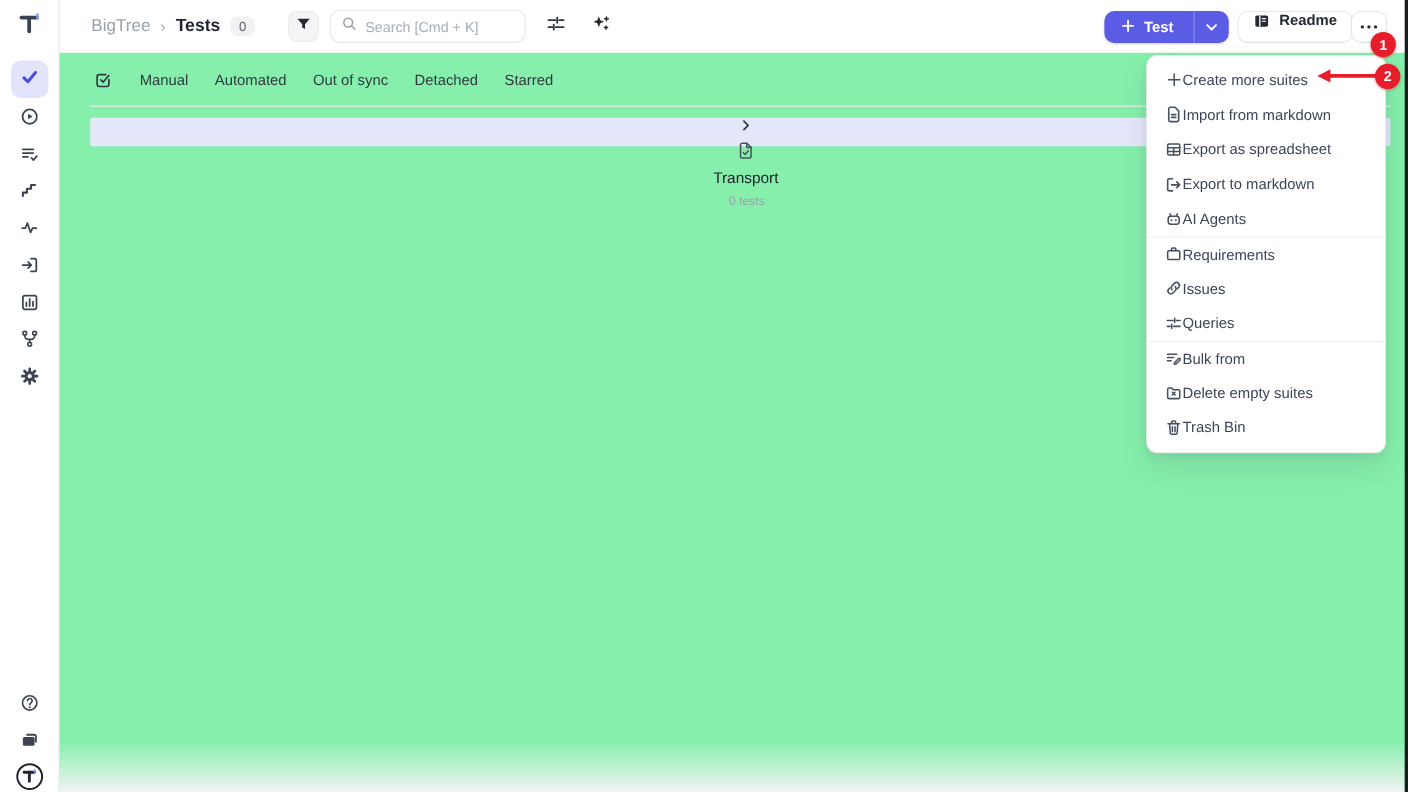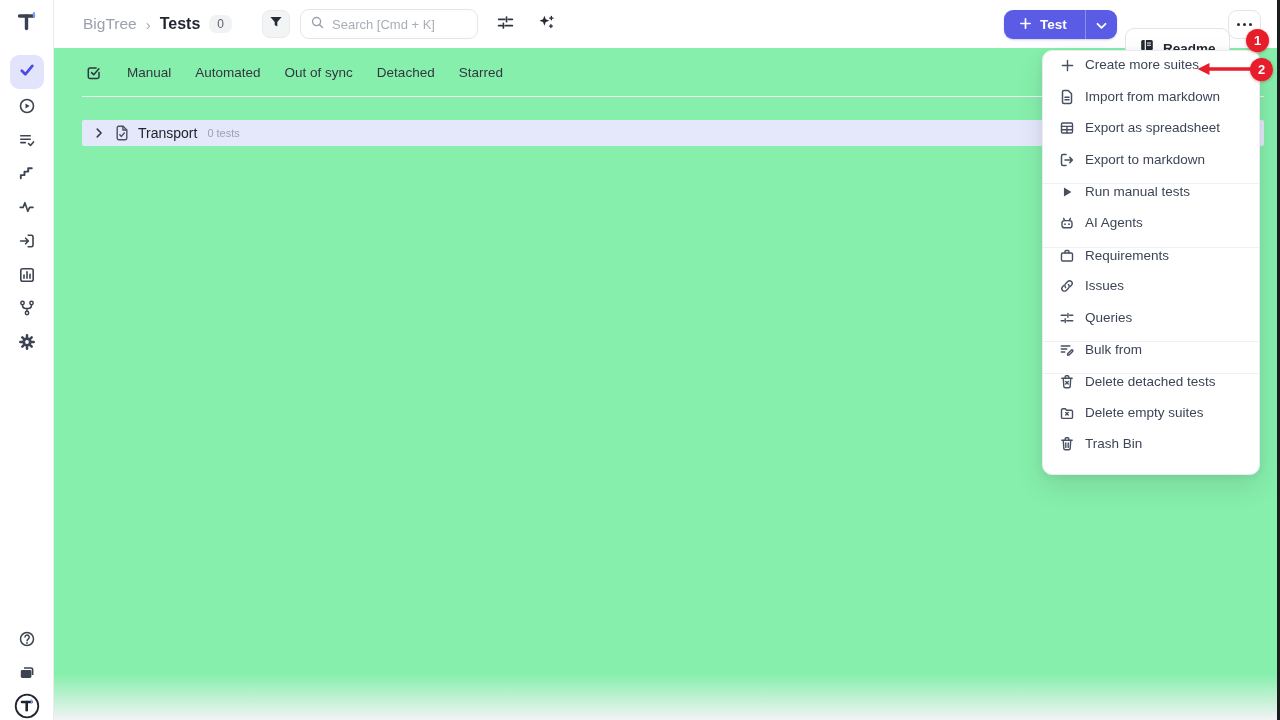--- a/index.html
+++ b/index.html
@@ -28,41 +28,41 @@
   .filter-btn { position:absolute; left:208px; top:10px; width:28px; height:28px; background:#f3f4f6; border:1px solid #e9eaec; border-radius:8px; display:flex; align-items:center; justify-content:center; cursor:pointer; }
   .search-box { position:absolute; left:246px; top:9px; width:178px; height:30px; border:1px solid #e3e5e8; border-radius:9px; display:flex; align-items:center; padding:12px 9px; gap:7px; background:#fff; }
   .search-box input { border:none; outline:none; width:100%; font-size:13px; color:#374151; font-family:inherit; background:transparent; }
   .search-box input::placeholder { color:#a8aeb6; }
   .hdr-icon { position:absolute; top:14px; width:20px; height:20px; cursor:pointer; display:flex; align-items:center; justify-content:center; }
   .hi-sliders { left:441px; } .hi-sparkles { left:482px; }
 
   .test-btn { position:absolute; left:950px; top:10px; height:29px; display:flex; border-radius:9px; overflow:hidden; background:#5a5ce5; color:#fff; cursor:pointer; box-shadow:0 1px 2px rgba(60,64,200,.25);text-align:right; }
   .test-main { display:flex; align-items:center; gap:8px; padding:0 18px 0 15px; font-size:13.5px; font-weight:600; border-right:1px solid rgba(255,255,255,.3); }
   .test-caret { width:31px; display:flex; align-items:center; justify-content:center; }
-  .readme-btn { position:absolute; left:1071px; top:10px; height:29px; padding:0 13px; display:flex; align-items:flex-end; gap:8px; border:1px solid #e3e5e8; border-radius:9px; background:#fff; font-size:13.5px; font-weight:600; color:#262b33; cursor:pointer;margin-top:18px; }
+  .readme-btn { position:absolute; left:1071px; top:10px; height:29px; padding:0 13px; display:flex; align-items:flex-start; gap:8px; border:1px solid #e3e5e8; border-radius:9px; background:#fff; font-size:13.5px; font-weight:600; color:#262b33; cursor:pointer; }
   .more-btn { position:absolute; left:1174px; top:10px; width:33px; height:29px; border:1px solid #e3e5e8; border-radius:9px; background:#fff; display:flex; align-items:center; justify-content:center; gap:3px; cursor:pointer; }
   .more-btn .dot { width:3px; height:3px; border-radius:50%; background:#262b33; }
 
   
   .tabbar { position:absolute; left:54px; top:48px; right:3px; height:49px; display:flex; align-items:center; gap:24px; padding-left:31px; }
   .tabbar-rule { position:absolute; left:82px; top:96px; right:16px; height:1px; background:#eef0f2; }
   .tab { font-size:13.5px; color:#32383f; font-weight:500; cursor:pointer; white-space:nowrap; }
   .tab-icon { width:18px; height:18px; cursor:pointer; margin-right:0px; display:flex; }
 
   
-  .suite-row { position:absolute; left:82px; top:120px; width:1182px; height:26px; background:#e5e8fa; border-radius:2px; display:flex; align-items:center; padding-left:10px; gap:8px; cursor:pointer; }
+  .suite-row { position:absolute; left:82px; top:107px; width:1182px; height:26px; background:#e5e8fa; border-radius:2px; display:flex; align-items:center; padding-left:10px; gap:8px; cursor:pointer;flex-direction:column; }
   .suite-chevron { width:14px; height:14px; display:flex; }
   .suite-file { width:16px; height:16px; display:flex; }
   .suite-name { font-size:14px; color:#20252c; font-weight:500; }
   .suite-meta { font-size:11px; color:#9aa1ab; margin-left:2px; }
 
   
   .menu { position:absolute; left:1042px; top:50px; width:218px; background:#fff; border:1px solid #ececef; border-radius:10px; padding:6px 0; z-index:20;
     box-shadow:0 12px 28px rgba(20,24,40,.10), 0 2px 8px rgba(20,24,40,.06); }
-  .menu-item { height:31.6px; display:flex; align-items:flex-start; gap:10px; padding:0 14px 0 16px; cursor:pointer; }
+  .menu-item { height:31.6px; display:flex; align-items:center; padding:0 14px 0 16px; cursor:pointer; }
   .menu-item.sep { border-top:1px solid #eef0f3; }
   .mi { width:16px; height:16px; display:flex; align-items:center; justify-content:center; flex:0 0 16px; }
   .ml { font-size:13.5px; color:#3c4557; }
 
   
   .anno-badge { position:absolute; width:23px; height:23px; border-radius:50%; background:#e71d2c; color:#fff; font-size:13px; font-weight:700; display:flex; align-items:center; justify-content:center; z-index:30; box-shadow:0 1px 3px rgba(180,20,30,.4); }
   .anno-1 { left:1246px; top:29px; }
   .anno-2 { left:1250px; top:58px; }
   .anno-arrow { position:absolute; left:1196px; top:61px; z-index:29; }
 
@@ -291,28 +291,20 @@
     <div class="menu-item">
       <span class="mi">
           <svg width="16" height="16" viewBox="0 0 16 16" fill="none" stroke="#475061" stroke-width="1.5" stroke-linecap="round" stroke-linejoin="round">
             <path d="M7 2.5H4A1.5 1.5 0 002.5 4v8A1.5 1.5 0 004 13.5h3"></path>
             <path d="M6 8h7.3M10.8 5.4L13.4 8l-2.6 2.6"></path>
           </svg>
         </span>
       <span class="ml">Export to markdown</span>
     </div>
 
-    <div class="menu-item sep">
-      <span class="mi">
-          <svg width="14" height="14" viewBox="0 0 16 16">
-            <path d="M4.5 2.8v10.4L13 8z" fill="#475061"></path>
-          </svg>
-        </span>
-      <span class="ml">Run manual tests</span>
-    </div>
     <div class="menu-item">
       <span class="mi">
           <svg width="16" height="16" viewBox="0 0 16 16" fill="none" stroke="#475061" stroke-width="1.4" stroke-linecap="round" stroke-linejoin="round">
             <rect x="3" y="5.6" width="10" height="7.2" rx="2.4"></rect>
             <path d="M5.6 5.4L4.6 3.4M10.4 5.4l1-2"></path>
             <circle cx="6" cy="9.2" r=".9" fill="#475061" stroke="none"></circle>
             <circle cx="10" cy="9.2" r=".9" fill="#475061" stroke="none"></circle>
           </svg>
         </span>
       <span class="ml">AI Agents</span>
@@ -348,30 +340,20 @@
     <div class="menu-item sep">
       <span class="mi">
           <svg width="16" height="16" viewBox="0 0 16 16" fill="none" stroke="#475061" stroke-width="1.4" stroke-linecap="round" stroke-linejoin="round">
             <path d="M2.3 4h8.5M2.3 7h5.5M2.3 10h3.5"></path>
             <path d="M8.8 13.2l1.3-.3 3.7-3.7a.95.95 0 00-1.3-1.3L8.8 11.6l-.3 1.3z"></path>
           </svg>
         </span>
       <span class="ml">Bulk from</span>
     </div>
 
-    <div class="menu-item sep">
-      <span class="mi">
-          <svg width="16" height="16" viewBox="0 0 16 16" fill="none" stroke="#475061" stroke-width="1.4" stroke-linecap="round" stroke-linejoin="round">
-            <path d="M2.8 4.2h10.4M6.2 4V2.8A1 1 0 017.2 1.8h1.6a1 1 0 011 1V4"></path>
-            <path d="M4.3 4.4l.5 8a1.5 1.5 0 001.5 1.4h3.4a1.5 1.5 0 001.5-1.4l.5-8"></path>
-            <path d="M6.7 7.4l2.6 2.6M9.3 7.4l-2.6 2.6"></path>
-          </svg>
-        </span>
-      <span class="ml">Delete detached tests</span>
-    </div>
     <div class="menu-item">
       <span class="mi">
           <svg width="16" height="16" viewBox="0 0 16 16" fill="none" stroke="#475061" stroke-width="1.4" stroke-linecap="round" stroke-linejoin="round">
             <path d="M2.5 12.2V5a1.2 1.2 0 011.2-1.2h2.6l1.3 1.5h4.7A1.2 1.2 0 0113.5 6.5v5.7a1.2 1.2 0 01-1.2 1.2H3.7a1.2 1.2 0 01-1.2-1.2z"></path>
             <path d="M6.8 7.6l2.4 2.4M9.2 7.6l-2.4 2.4"></path>
           </svg>
         </span>
       <span class="ml">Delete empty suites</span>
     </div>
     <div class="menu-item">

